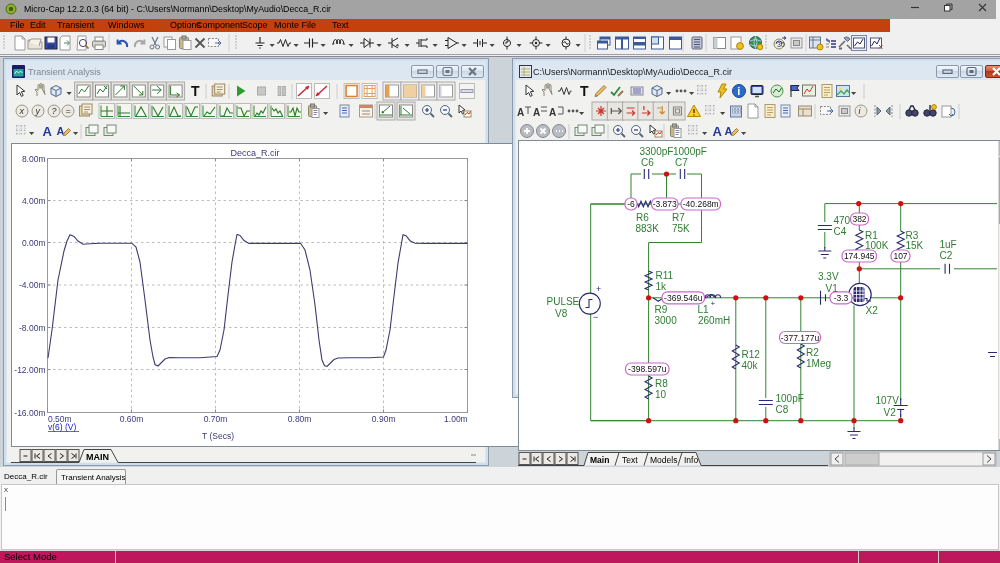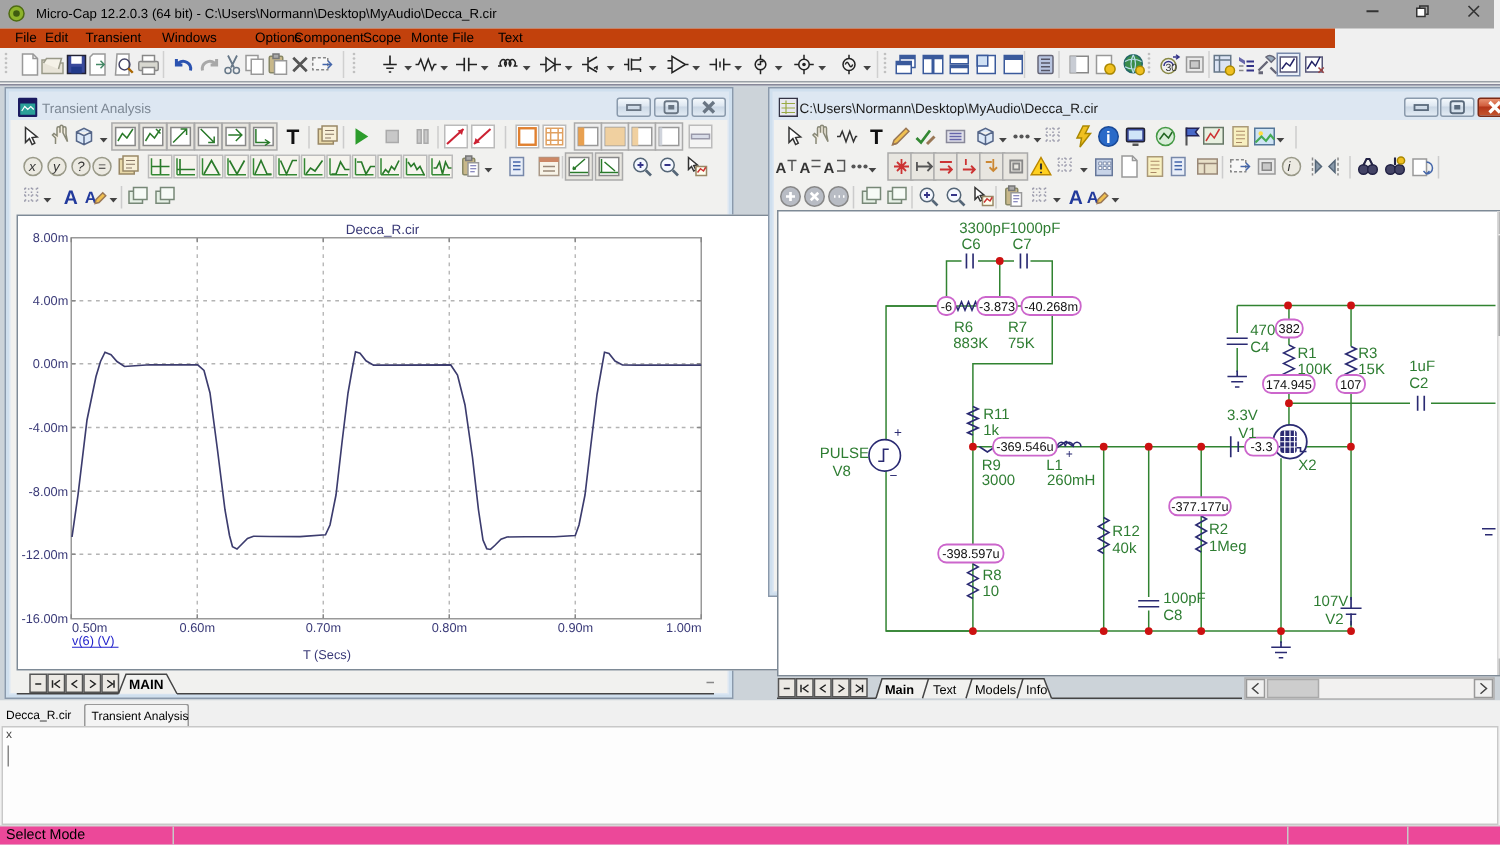--- a/index.html
+++ b/index.html
@@ -12,21 +12,21 @@
 .menuitem{position:absolute;top:1px}
 #toolbar{left:0;top:32px;width:1000px;height:23px;background:#f0f0f0;border-bottom:1px solid #9aa0a6}
 #mdi{left:0;top:56px;width:1000px;height:411px;background:#ccd3d9;border-top:1px solid #889}
 .win{position:absolute;background:#dde7f2;border:1px solid #8a99ab;box-shadow:inset 0 0 0 2px #cfdfee}
 .wtitle{position:absolute;left:3px;top:6px;right:3px;height:16px;font-size:9px}
 .wbtn{position:absolute;top:3px;width:23px;height:13px;border:1px solid #8a9aac;border-radius:2px;background:linear-gradient(#f4f8fc,#dce6f0 45%,#c9d6e4 46%,#e2ebf4)}
 .wbody{position:absolute;left:3px;top:21px;right:3px;bottom:3px;background:#f1f1ef}
 .content{position:absolute;background:#fff;border:1px solid #7e8a96}
 #doctabs{left:0;top:467px;width:1000px;height:17px;background:#f0f0f0;font-size:8.5px}
 #panel{left:1px;top:484px;width:998px;height:66px;background:#fdfdfd;border:1px solid #c8c8c8}
-#statusbar{left:0;top:550px;width:1000px;height:13px;background:#ec4899;font-size:9.5px}
+#statusbar{left:0;top:550px;width:1000px;height:13px;background:#be185d;font-size:9.5px}
 .gr{stroke:#318331;stroke-width:1;fill:none}
 .nv{stroke:#2a2a72;stroke-width:1.1;fill:none}
 text{font-family:"Liberation Sans",sans-serif}
 .lbl{fill:#2e7d32;font-size:10px}
 .bub{fill:#fff;stroke:#cc66cc;stroke-width:1.2}
 .bt{fill:#111;font-size:8.5px;text-anchor:middle}
 </style>
 </head>
 <body>
 

